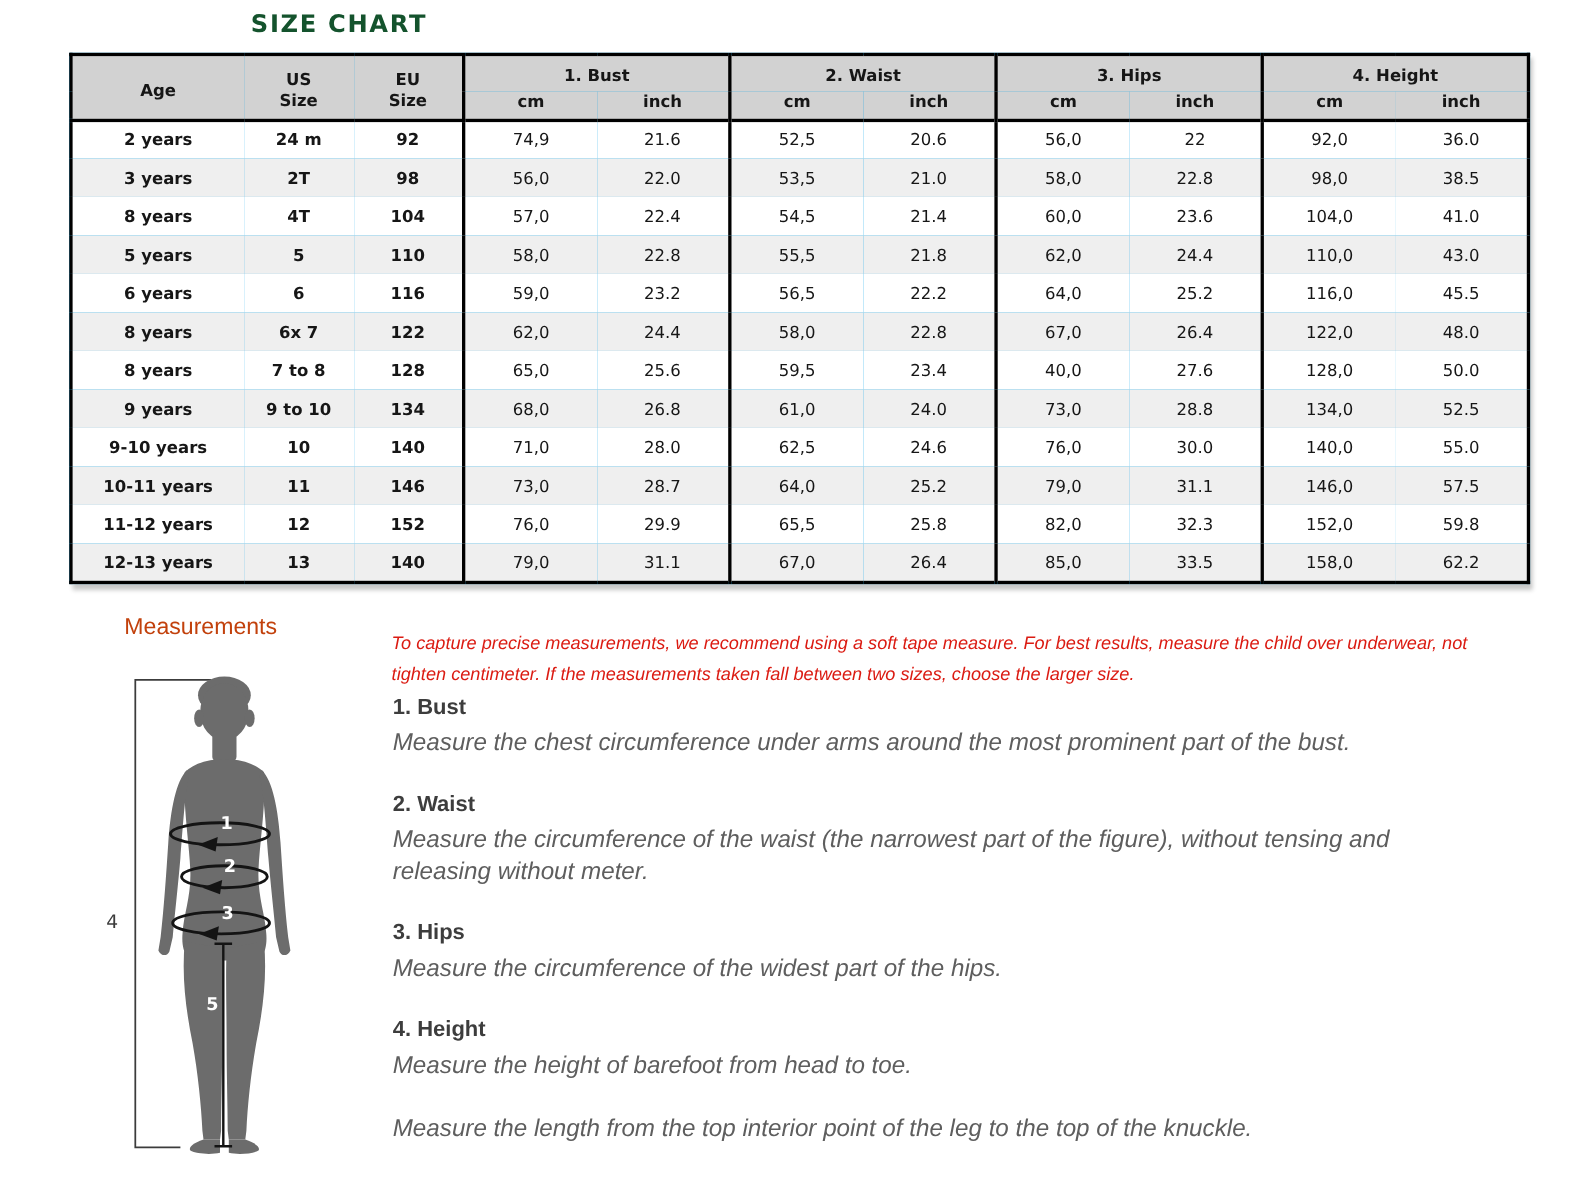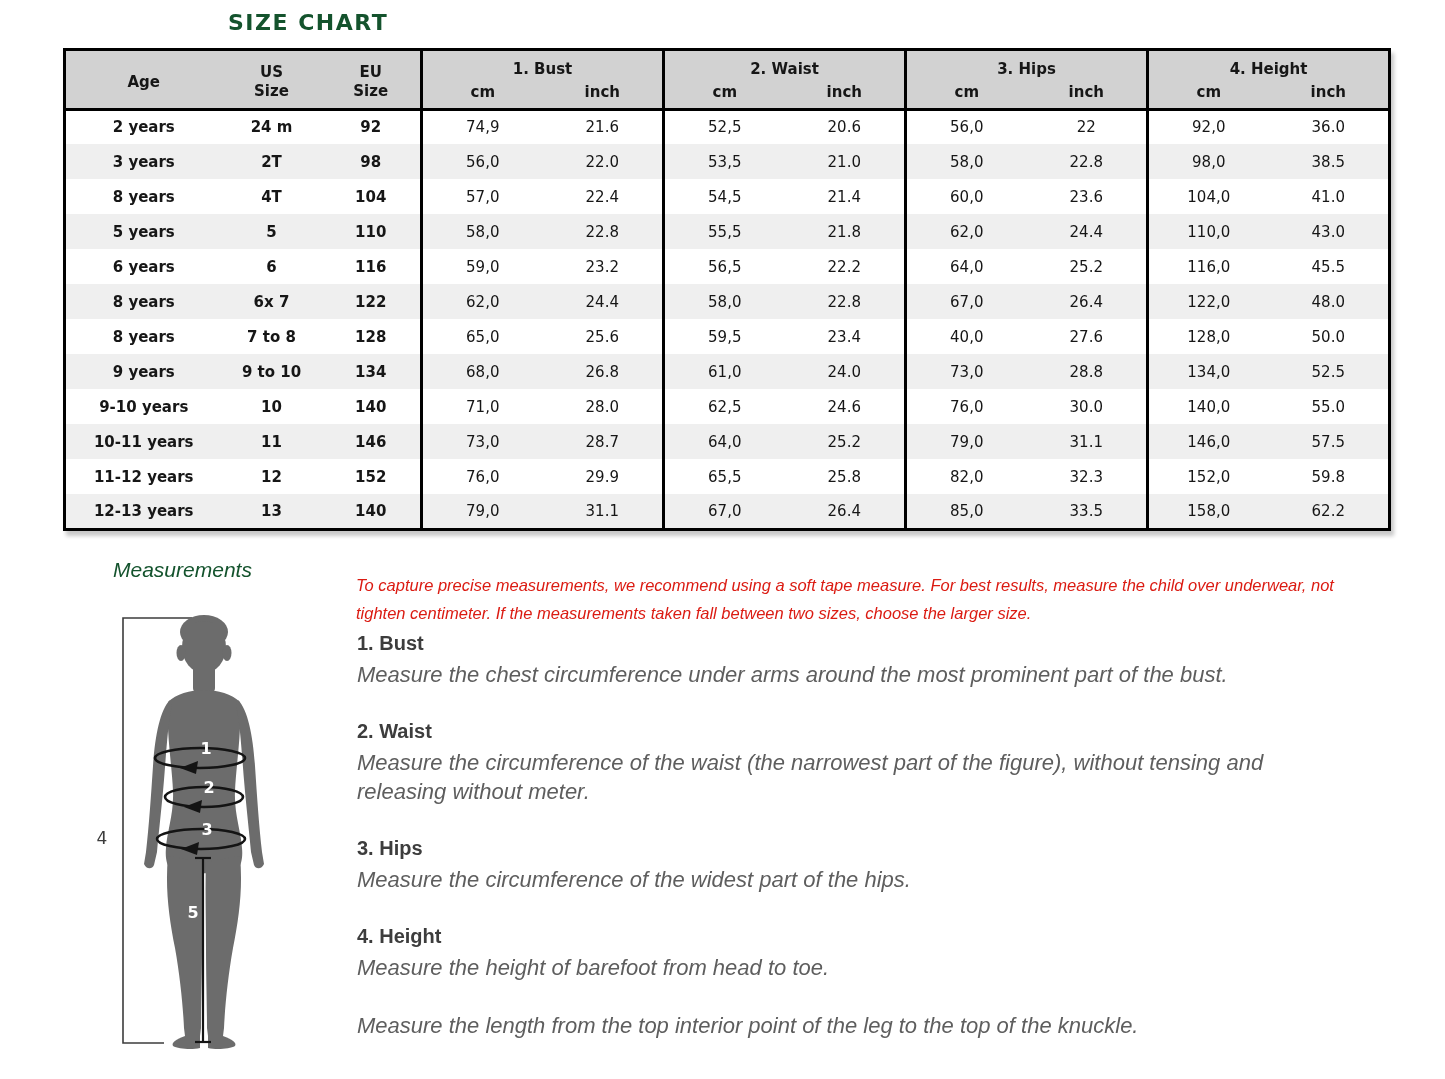--- a/index.html
+++ b/index.html
@@ -60,22 +60,22 @@
     font-size: 15px;
     color: #161616;
     background: #ffffff;
   }
   tbody td:nth-child(-n+3) { font-weight: bold; }
   tbody tr:nth-child(even) td { background: #efefef; }
 
   
   .measurements-label {
     position: absolute; left: 113px; top: 558px;
-    font-size: 21px; font-style: italic;
-    color: #14532d;
+    font-size: 21px; 
+    color: #c2410c;
   }
   .measure-note {
     position: absolute; left: 356px; top: 572px;
     width: 1010px;
     font-size: 16.5px; font-style: italic;
     line-height: 27.5px;
     color: #db1b12;
     margin: 0;
   }
   .sections {

